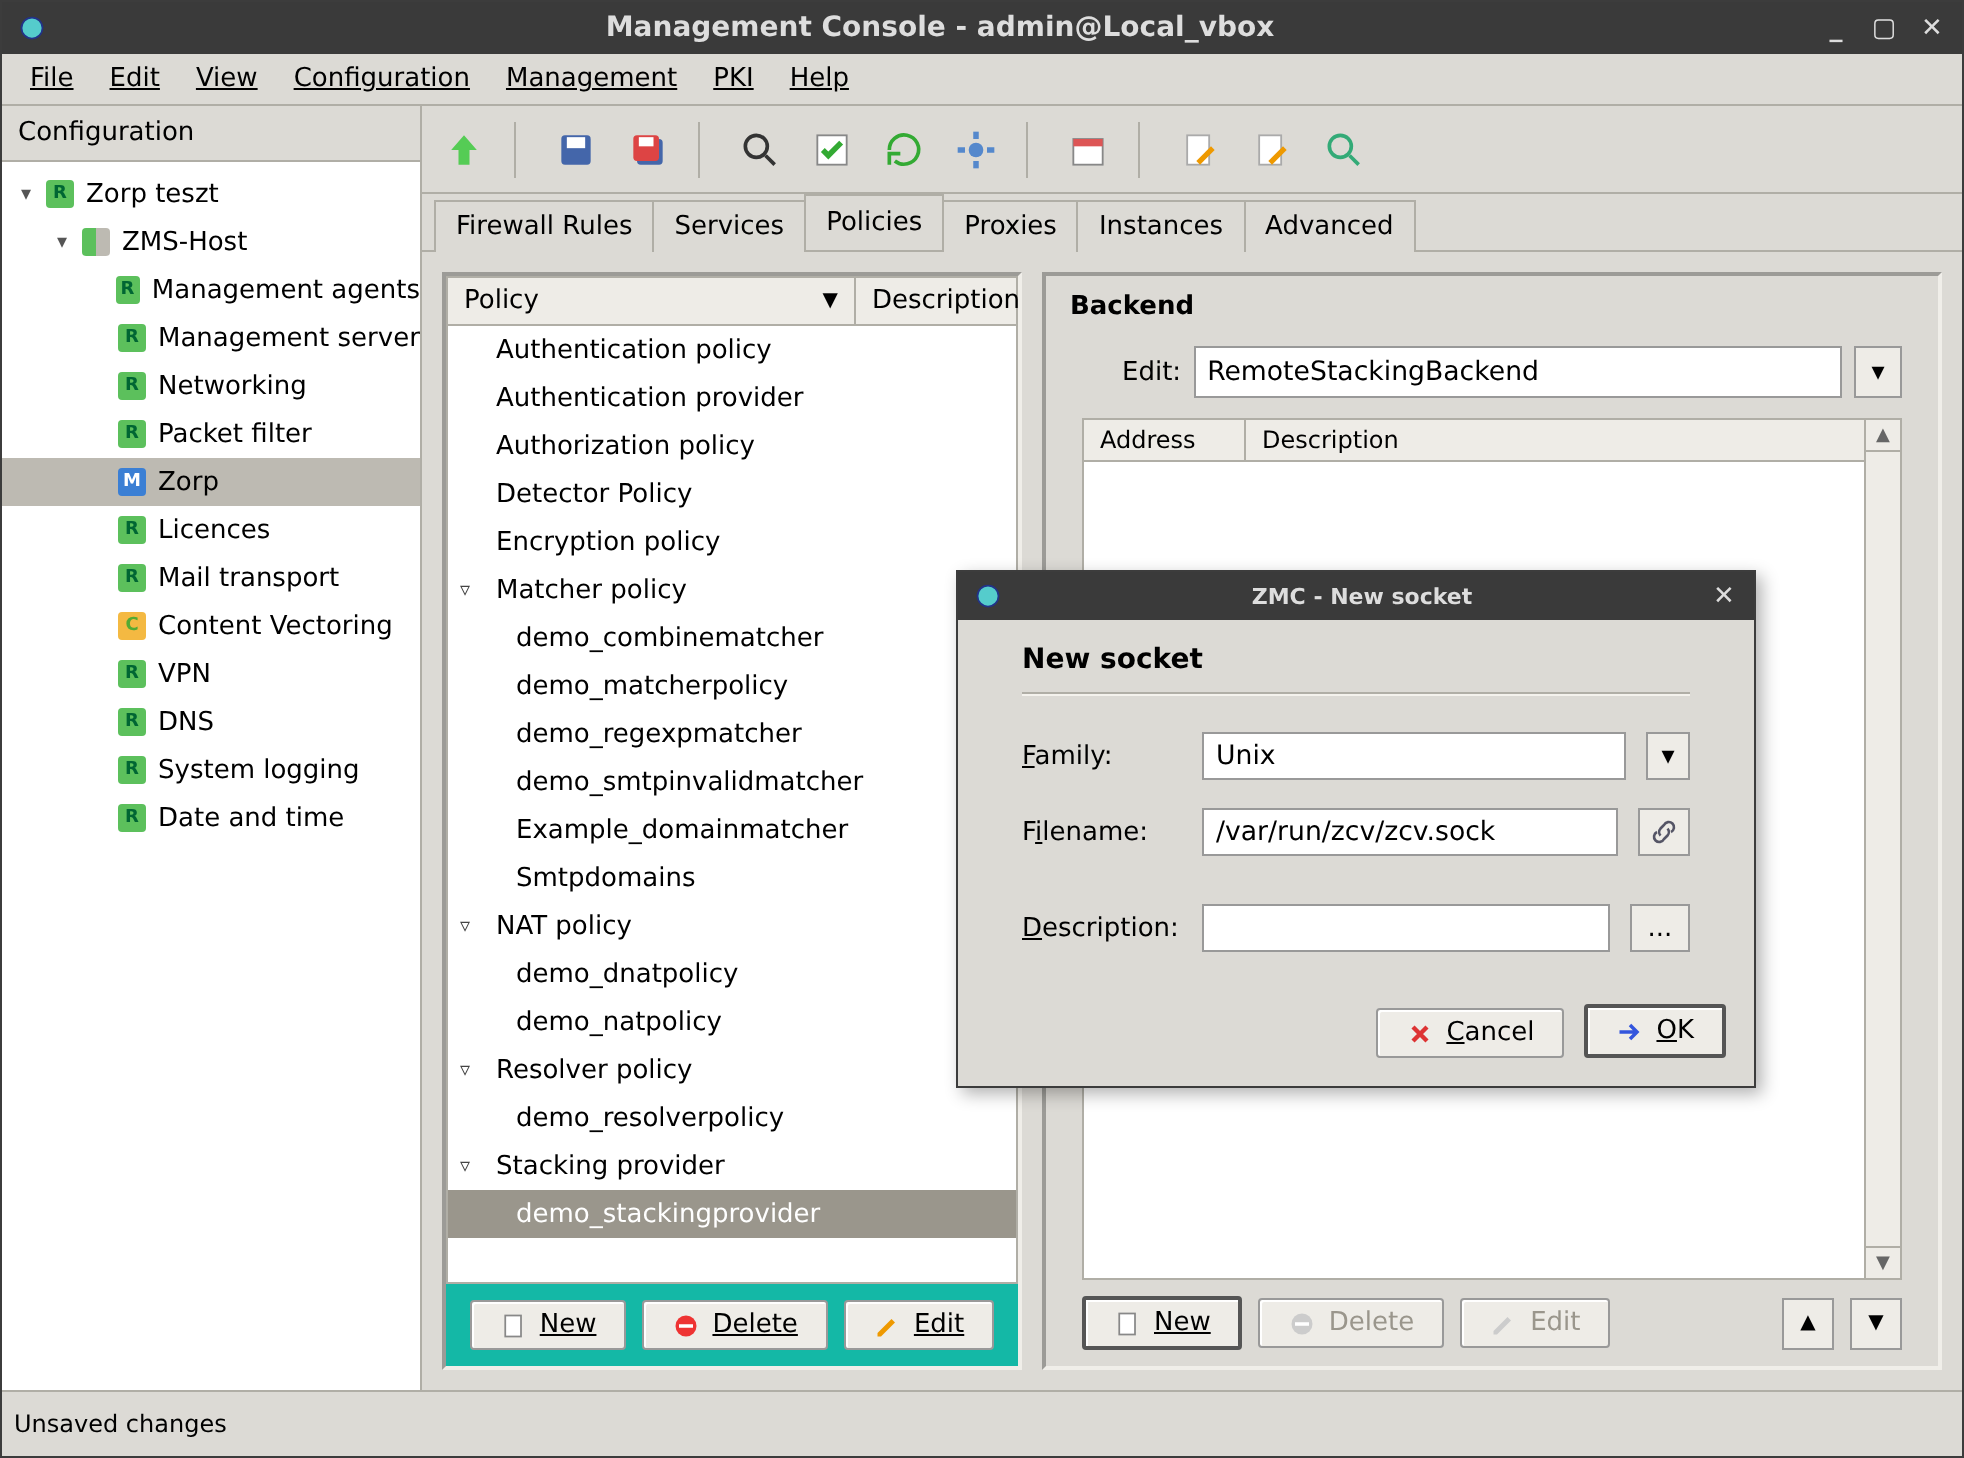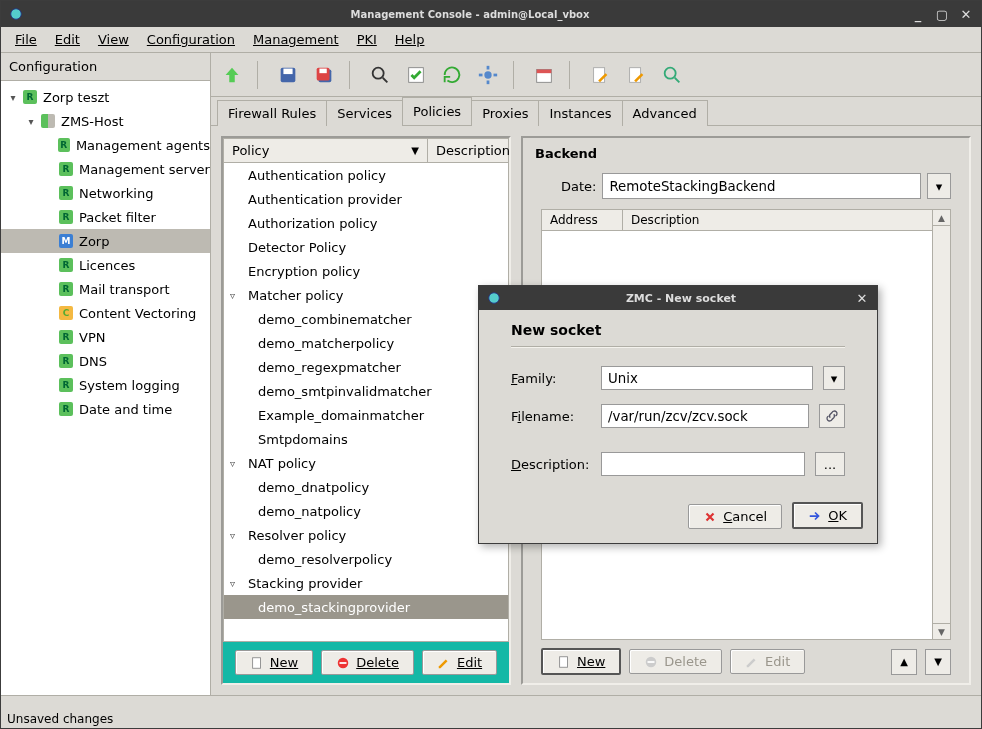--- a/index.html
+++ b/index.html
@@ -1,20 +1,20 @@
 <!DOCTYPE html>
 <html><head>
 <meta charset="utf-8">
 <style>
   * { box-sizing: border-box; font-family: "DejaVu Sans", "Liberation Sans", sans-serif; }
   body { margin: 0; background: #dcdad5; font-size: 13px; color: #000; }
   .window { width: 982px; height: 729px; border: 1px solid #3c3c3c; display: flex; flex-direction: column; }
   .titlebar { height: 26px; background: #3a3a3a; color: #ddd; display: flex; align-items: center; padding: 0 8px; }
   .titlebar .icon { width: 14px; height: 14px; margin-right: 6px; display:flex; align-items:center; justify-content:center;}
-  .titlebar .title { flex: 1; text-align: center; font-weight: bold; font-size: 10px; }
+  .titlebar .title { flex: 1; text-align: center; font-weight: bold; font-size: 14px; }
   .titlebar .winicons { display: flex; gap: 10px; }
   .titlebar .winicons span { width:14px; height:14px; display:flex; align-items:center; justify-content:center; color:#ddd; font-weight:bold;}
   .menubar { height: 26px; background: #dcdad5; display: flex; align-items: center; padding: 0 6px; gap: 2px; border-bottom: 1px solid #b0aea6; }
   .menubar .menuitem { padding: 3px 8px; }
   .menubar .menuitem .ul { text-decoration: underline; }
   .body { flex: 1; display: flex; min-height: 0; }
   .sidebar { width: 210px; background: #dcdad5; border-right: 1px solid #b0aea6; display: flex; flex-direction: column; }
   .sidebar-title { padding: 6px 8px; font-size: 13px; background: #dcdad5; border-bottom: 1px solid #b0aea6; }
   .tree { flex: 1; background: #fff; overflow: auto; padding: 4px 0; }
   .tree-item { display: flex; align-items: center; height: 24px; padding-left: 4px; gap: 4px; white-space: nowrap; }
@@ -65,21 +65,21 @@
   .grid-header { display: flex; background: #eeece7; border-bottom: 1px solid #b0aea6; }
   .grid-header .gcol { padding: 3px 8px; border-right: 1px solid #b0aea6; font-size:12px;}
   .grid-scroll { width:18px; background:#eeece7; border-left:1px solid #b0aea6; position:relative;}
   .grid-scroll .thumb-top, .grid-scroll .thumb-bot { height:16px; display:flex; align-items:center; justify-content:center; font-size:9px; color:#666; position:absolute; left:0; right:0;}
   .grid-scroll .thumb-top{top:0;border-bottom:1px solid #b0aea6;}
   .grid-scroll .thumb-bot{bottom:0;border-top:1px solid #b0aea6;}
   .backend-buttons { display: flex; gap: 8px; padding: 8px 10px 0 10px; align-items:center;}
   .spacer{flex:1;}
   .sq { width: 26px; height: 26px; border: 1px solid #999; background: #eeece7; display:flex; align-items:center; justify-content:center; font-size:10px;}
 
-  .statusbar { height: 22px; border-top: 1px solid #b0aea6; background: #dcdad5; display: flex; align-items: flex-start; padding: 16px 6px; font-size: 12px; }
+  .statusbar { height: 22px; border-top: 1px solid #b0aea6; background: #dcdad5; display: flex; align-items: center; padding: 16px 6px; font-size: 12px; }
 
   
   .dialog { position: absolute; left: 478px; top: 285px; width: 400px; background: #dcdad5; border: 1px solid #3c3c3c; box-shadow: 3px 3px 8px rgba(0,0,0,0.3); }
   .dialog .titlebar { height: 24px; }
   .dialog .titlebar .title { font-size: 11px; }
   .dlg-body { padding: 12px 32px; }
   .dlg-heading { font-weight: bold; font-size: 14px; margin-bottom: 8px; }
   .dlg-sep { border-top: 1px solid #b0aea6; border-bottom:1px solid #f4f2ed; margin-bottom: 18px; }
   .dlg-row { display: flex; align-items: center; margin-bottom: 14px; gap: 10px; }
   .dlg-row label { width: 80px; }
@@ -381,21 +381,21 @@
                   <path d="M2 12l8-8 2 2-8 8H2z" fill="#e90"></path>
                 </svg>
               <span><span class="ul">Edit</span></span>
             </span>
           </div>
         </div>
 
         <div class="backend-panel">
           <div class="backend-title">Backend</div>
           <div class="clsrow">
-            <label>Date:</label>
+            <label>Edit:</label>
             <input type="text" value="RemoteStackingBackend" style="">
             <span class="dropbtn">▾</span>
           </div>
           <div class="grid">
             <div class="grid-cols">
               <div class="grid-header">
                 <div class="gcol" style="width:81px;">Address</div>
                 <div class="gcol" style="flex:1;border-right:none;">Description</div>
               </div>
             </div>

